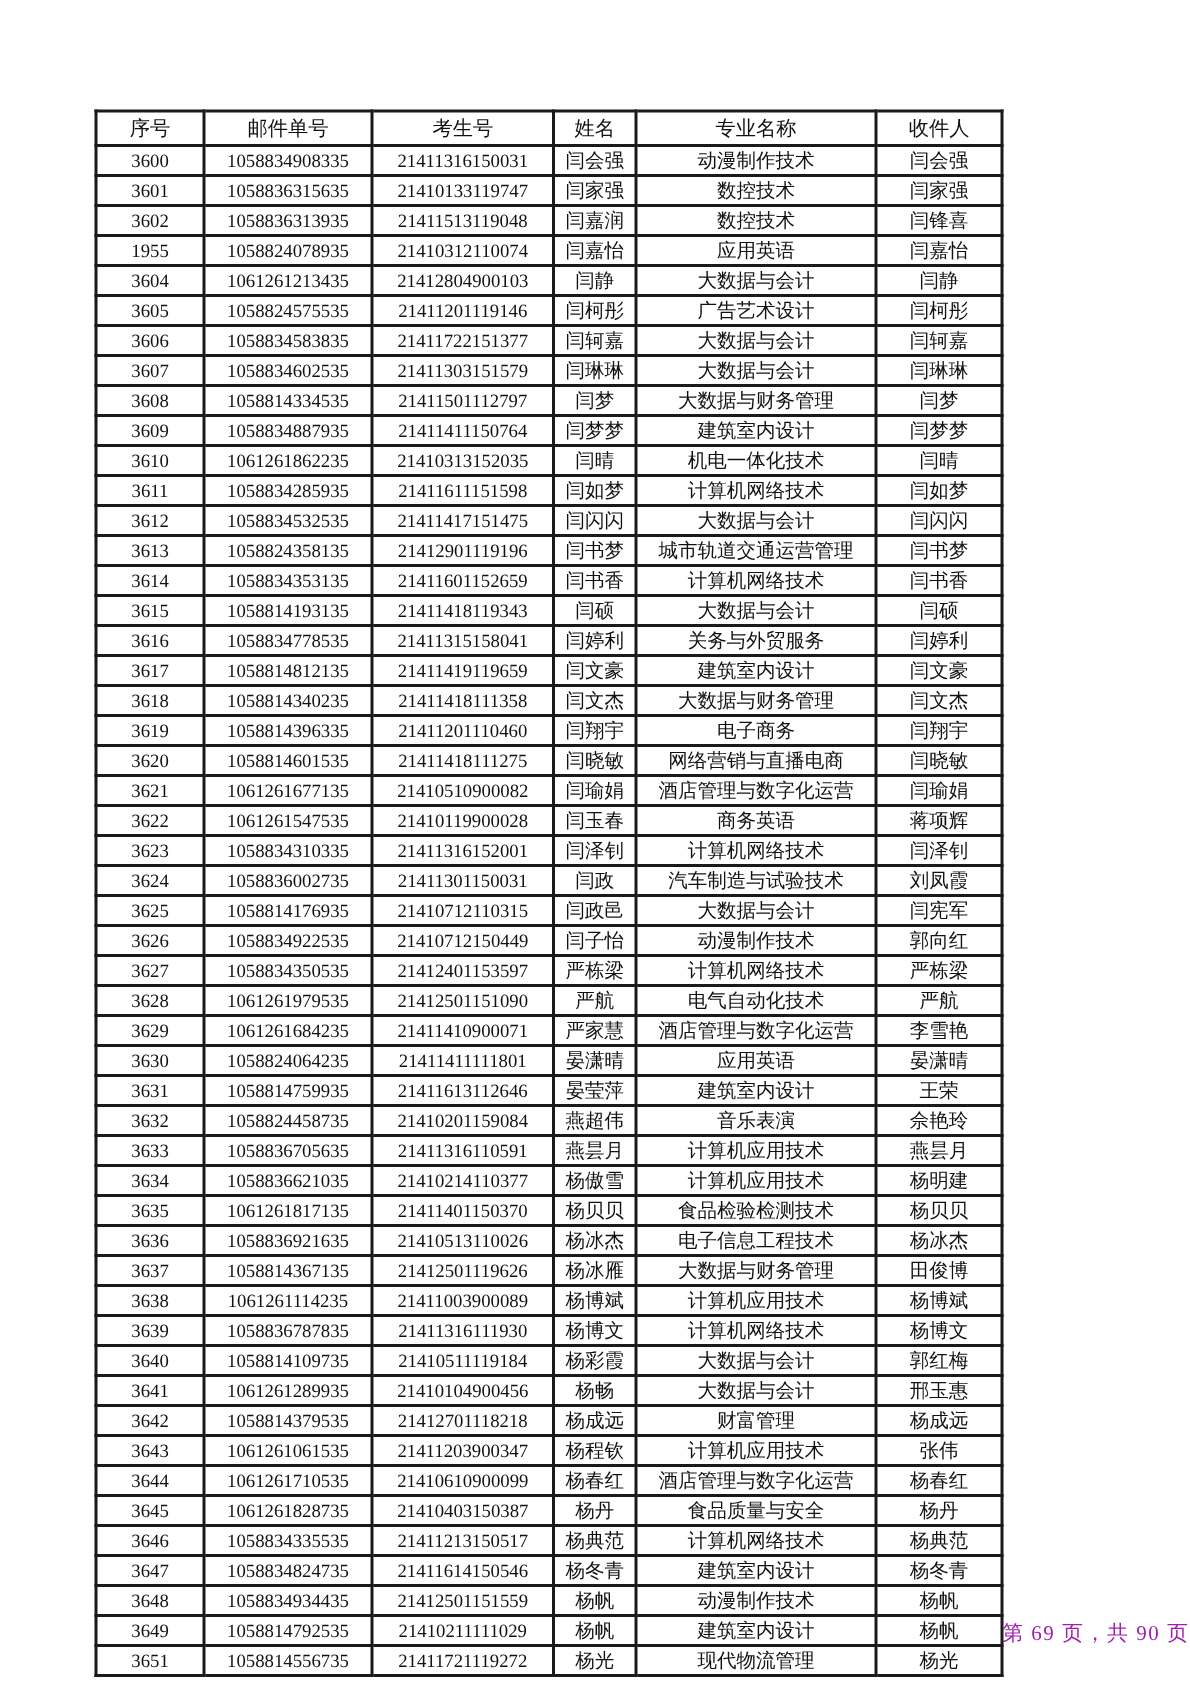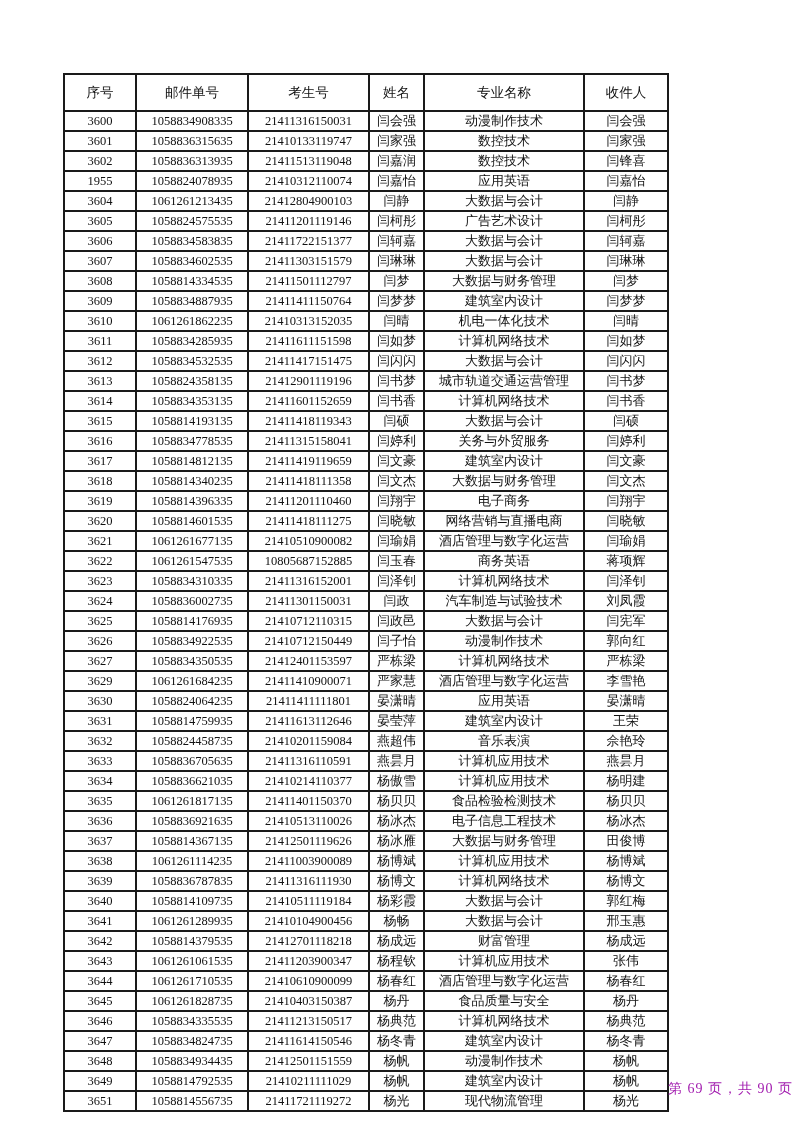--- a/index.html
+++ b/index.html
@@ -27,21 +27,21 @@
   table.mail-table th,
   table.mail-table td {
     border: 2px solid #1a1a1a;
     padding: 0 1px;
     text-align: center;
     vertical-align: middle;
     white-space: nowrap;
     overflow: hidden;
     font-weight: normal;
   }
-  table.mail-table thead tr { height: 37px; }
+  table.mail-table thead tr { height: 23px; }
   table.mail-table tbody tr { height: 18.1px; padding-left: 18px; }
   table.mail-table th { font-size: 13.5px; }
   table.mail-table td { font-size: 13px; }
   table.mail-table td.col1,
   table.mail-table td.col2 { font-size: 12.5px; letter-spacing: 0; }
   table.mail-table td.col0 { font-size: 12.5px; }
   .page-footer {
     position: absolute;
     left: 0;
     top: 1080px;
@@ -249,21 +249,21 @@
           <td class="col0">3621</td>
           <td class="col1">1061261677135</td>
           <td class="col2">21410510900082</td>
           <td class="col3">闫瑜娟</td>
           <td class="col4">酒店管理与数字化运营</td>
           <td class="col5">闫瑜娟</td>
         </tr>
         <tr>
           <td class="col0">3622</td>
           <td class="col1">1061261547535</td>
-          <td class="col2">10805687152885</td>
+          <td class="col2">21410119900028</td>
           <td class="col3">闫玉春</td>
           <td class="col4">商务英语</td>
           <td class="col5">蒋项辉</td>
         </tr>
         <tr>
           <td class="col0">3623</td>
           <td class="col1">1058834310335</td>
           <td class="col2">21411316152001</td>
           <td class="col3">闫泽钊</td>
           <td class="col4">计算机网络技术</td>
@@ -293,20 +293,28 @@
           <td class="col4">动漫制作技术</td>
           <td class="col5">郭向红</td>
         </tr>
         <tr>
           <td class="col0">3627</td>
           <td class="col1">1058834350535</td>
           <td class="col2">21412401153597</td>
           <td class="col3">严栋梁</td>
           <td class="col4">计算机网络技术</td>
           <td class="col5">严栋梁</td>
+        </tr>
+        <tr>
+          <td class="col0">3628</td>
+          <td class="col1">1061261979535</td>
+          <td class="col2">21412501151090</td>
+          <td class="col3">严航</td>
+          <td class="col4">电气自动化技术</td>
+          <td class="col5">严航</td>
         </tr>
         <tr>
           <td class="col0">3629</td>
           <td class="col1">1061261684235</td>
           <td class="col2">21411410900071</td>
           <td class="col3">严家慧</td>
           <td class="col4">酒店管理与数字化运营</td>
           <td class="col5">李雪艳</td>
         </tr>
         <tr>

